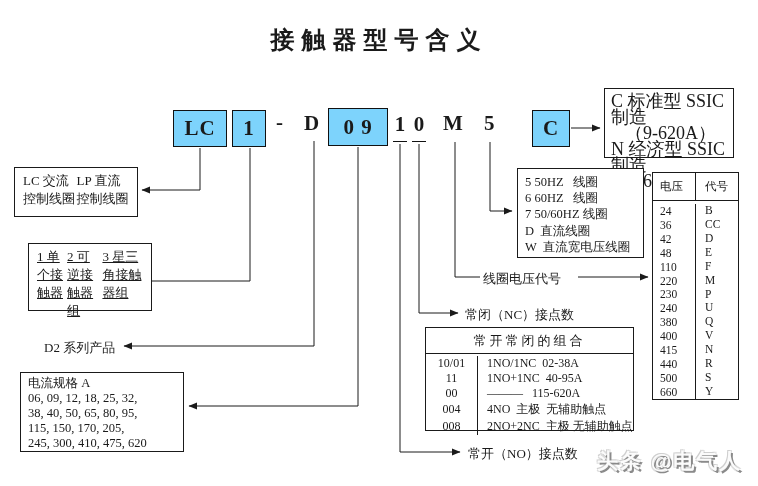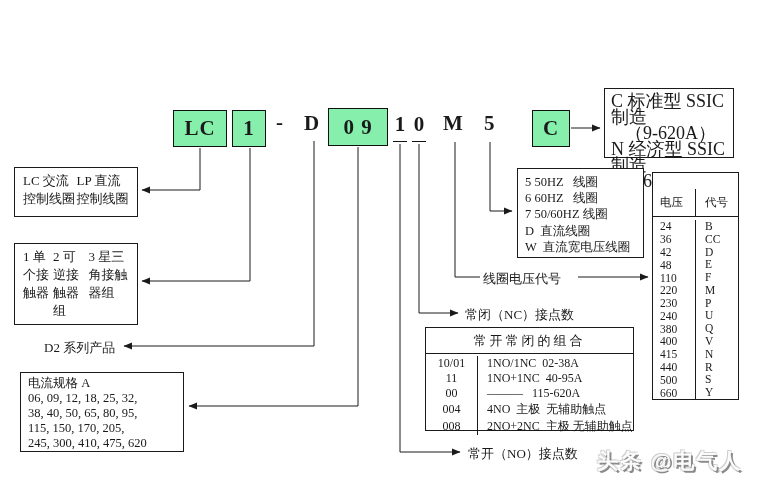--- a/index.html
+++ b/index.html
@@ -9,36 +9,36 @@
     overflow:hidden;
   }
   .abs { position:absolute; }
   .connectors { position:absolute; left:0; top:0; z-index:0; }
   .title {
     left:0; top:24px; width:100%; text-align:center;
     font-size:24px; font-weight:bold; letter-spacing:7px;
   }
   .box { border:1px solid #1a1a1a; background:#ffffff; box-sizing:border-box; z-index:1; }
   .mbox {
-    border:1.5px solid #111; background:#86efac; box-sizing:border-box;
+    border:1.5px solid #111; background:#7dd3fc; box-sizing:border-box;
     display:flex; align-items:center; justify-content:center;
     font-weight:bold; font-size:21px; letter-spacing:1px; z-index:1;
   }
   .mchar { font-weight:bold; font-size:21px; z-index:1; }
   .mdigit {
     font-weight:bold; font-size:21px; text-align:center; z-index:1;
     display:inline-block; border-bottom:1.5px solid #111; box-sizing:border-box;
   }
   .smalltext { font-size:18px; line-height:16px; }
   .pre { white-space:pre; }
   .leftbox { padding:4px 8px; display:flex; flex-direction:row; justify-content:space-around; font-size:13px; }
   .lbl { font-size:13px; z-index:1; background:#fff; }
   
   .vtable { display:flex; flex-direction:column; font-size:11.5px; }
-  .vt-head { display:flex; border-bottom:1px solid #1a1a1a; height:27px; align-items:center; flex:none;margin-top:16px; }
+  .vt-head { display:flex; border-bottom:1px solid #1a1a1a; height:27px; align-items:center; flex:none; }
   .vt-head .c1 { width:43px; border-right:1px solid #1a1a1a; height:100%; display:flex; align-items:center; padding-left:7px; box-sizing:border-box; }
   .vt-head .c2 { padding-left:9px; }
   .vt-body { flex:1; display:flex; flex-direction:column; padding-top:3px; }
   .vt-row { display:flex; flex:1; align-items:flex-start; }
   .vt-row .c1 { width:43px; align-self:stretch; border-right:1px solid #1a1a1a; display:flex; align-items:center; padding-left:7px; box-sizing:border-box; }
   .vt-row .c2 { padding-left:9px; }
   
   .ctable { display:flex; flex-direction:column; font-size:12px; }
   .ct-head { height:25px; border-bottom:1px solid #1a1a1a; display:flex; align-items:center; justify-content:center; letter-spacing:3px; font-size:13px; flex:none; }
   .ct-body { flex:1; display:flex; flex-direction:column; padding:2px 0; }
@@ -70,20 +70,21 @@
       <path d="M358,147 V406 H189" marker-end="url(#arr)"></path>
       <path d="M400,144 V452 H460" marker-end="url(#arr)"></path>
       <path d="M419,144 V313 H458" marker-end="url(#arr)"></path>
       <path d="M455,142 V277 H480"></path>
       <path d="M578,277 H648" marker-end="url(#arr)"></path>
       <path d="M490,142 V211 H512" marker-end="url(#arr)"></path>
       <path d="M571,128 H600" marker-end="url(#arr)"></path>
     </g>
   </svg>
 
+  <div class="abs title">接触器型号含义</div>
 
   <div class="abs mbox" style="left:173px; top:110px; width:54px; height:37px;">
     <span>LC</span>
   </div>
   <div class="abs mbox" style="left:232px; top:110px; width:34px; height:37px;">
     <span>1</span>
   </div>
   <div class="abs mchar" style="left:276px; top:110px;">-</div>
   <div class="abs mchar" style="left:304px; top:111px;">D</div>
   <div class="abs mbox" style="left:328px; top:108px; width:60px; height:38px;">
@@ -102,21 +103,21 @@
     <div style="padding-left:14px;">（9-620A）</div>
     <div>N 经济型 SSIC 制造</div>
     <div style="padding-left:14px;">（6-32A）</div>
   </div>
 
   <div class="abs box leftbox" style="left:14px; top:167px; width:124px; height:50px;">
     <div>LC 交流控制线圈</div>
     <div>LP 直流控制线圈</div>
   </div>
 
-  <div class="abs box leftbox" style="left:14px; top:243px; width:124px; height:82px;">
+  <div class="abs box leftbox" style="left:28px; top:243px; width:124px; height:68px;text-decoration:underline;">
     <div>1 单个接触器</div>
     <div>2 可逆接触器组</div>
     <div>3 星三角接触器组</div>
   </div>
 
   <div class="abs lbl" style="left:44px; top:339px;">D2 系列产品</div>
 
   <div class="abs box" style="left:20px; top:372px; width:164px; height:80px; padding:3px 7px; font-size:12.5px; line-height:15px; overflow:hidden;">
     <div>电流规格 A</div>
     <div class="pre">06, 09, 12, 18, 25, 32,</div>

